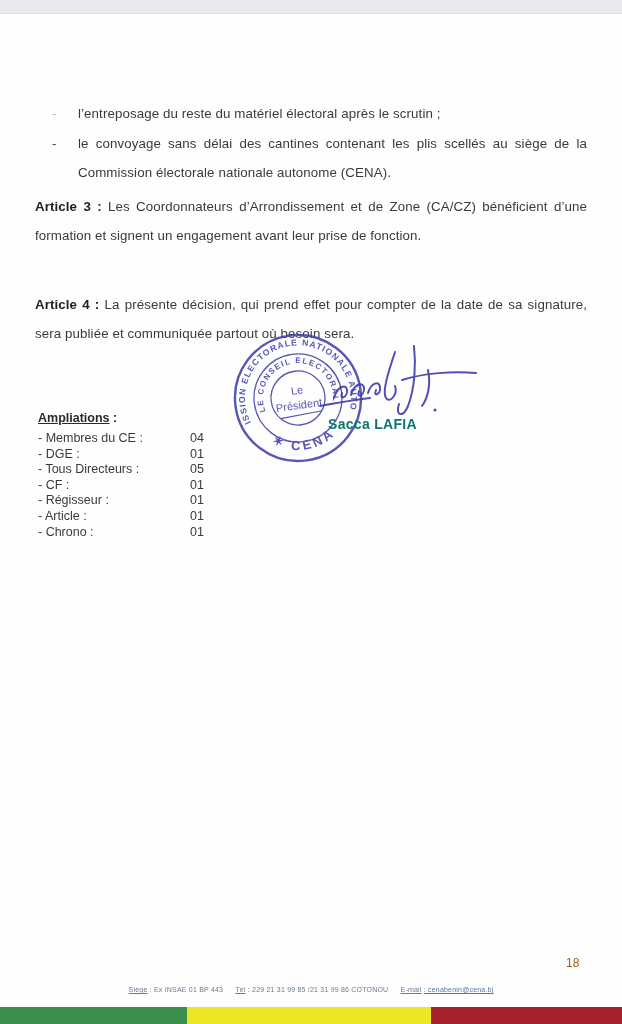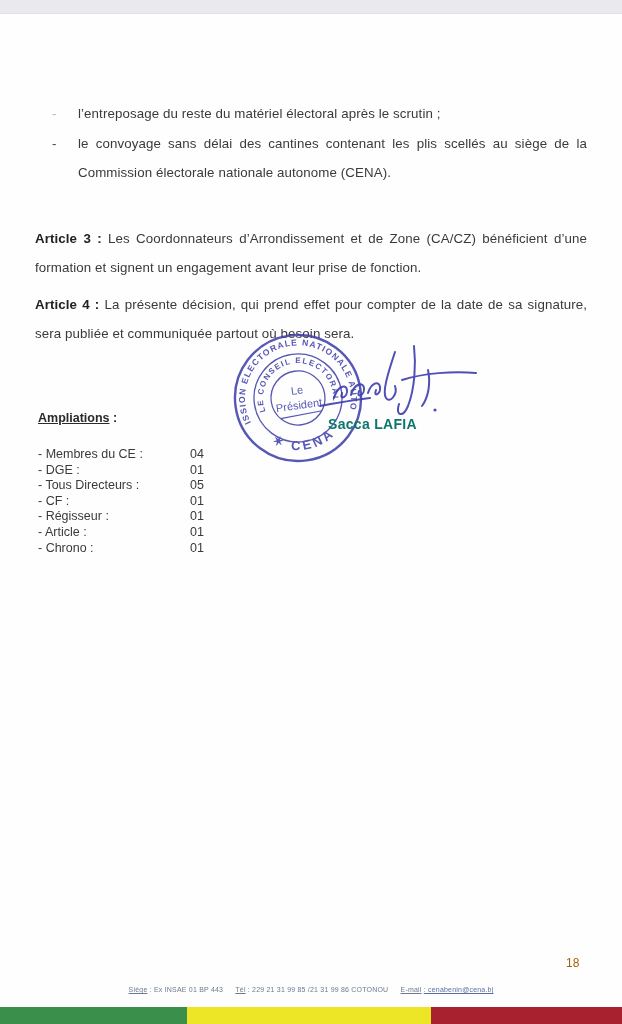--- a/index.html
+++ b/index.html
@@ -20,37 +20,37 @@
   
   .doc-text { font-size:13.3px; line-height:29px; letter-spacing:.1px; color:#3a3a3a; }
   .bullets { position:absolute; left:35px; top:99px; width:552px; }
   .bullet-row { display:flex; }
   .bullet-dash { width:26px; margin-left:17px; flex:none; color:#444; }
   .bullet-dash.faint { color:#b7b7b7; }
   .bullet-text { width:509px; text-align:justify; }
   .bullet-row + .bullet-row { margin-top:1px; }
 
   .article { position:absolute; left:35px; width:552px; text-align:justify; }
-  .article-3 { top:192px;margin-top:32px; }
+  .article-3 { top:192px; }
   .article-4 { top:252px;margin-top:38px; }
   .article b { color:#222; }
 
   .dateline { position:absolute; left:313px; top:331px; font-size:13.3px; color:#3a3a3a; white-space:nowrap; }
   .date-stamp {
     font-family:"DejaVu Sans Mono", monospace;
     color:#6363b8; font-size:14.5px; letter-spacing:2.5px; font-weight:bold; opacity:.85;
     margin-left:4px;
   }
 
   .stamp-svg { position:absolute; left:226px; top:326px; opacity:.88; }
   .signature-svg { position:absolute; left:318px; top:340px; }
   .signatory-name { position:absolute; left:328px; top:416px; font-size:14px; font-weight:bold; color:#0f766e; letter-spacing:.3px; }
 
   .ampliations { position:absolute; left:38px; top:411px; font-size:12.5px; color:#3a3a3a; }
-  .ampliations-title { font-weight:bold; color:#2a2a2a; margin-bottom:22px; }
+  .ampliations-title { font-weight:bold; color:#2a2a2a; margin-bottom:6px; }
   .ampliations-title .u { text-decoration:underline; }
   .amp-row { display:flex; line-height:15.6px;gap:20px; }
   .amp-label { width:132px; flex:none; }
   .amp-count { width:30px; }
 
   .page-number { position:absolute; left:566px; top:956px; font-size:12px; color:#a16207; }
 
   .footer-line {
     position:absolute; left:0; right:0; top:986px; text-align:center;
     font-size:7px; color:#6b7a90; letter-spacing:.2px; white-space:nowrap;

